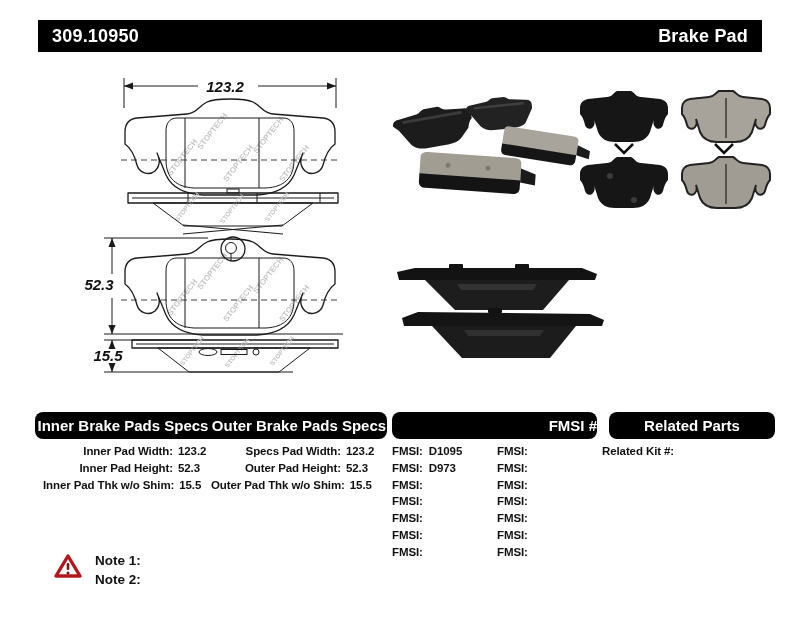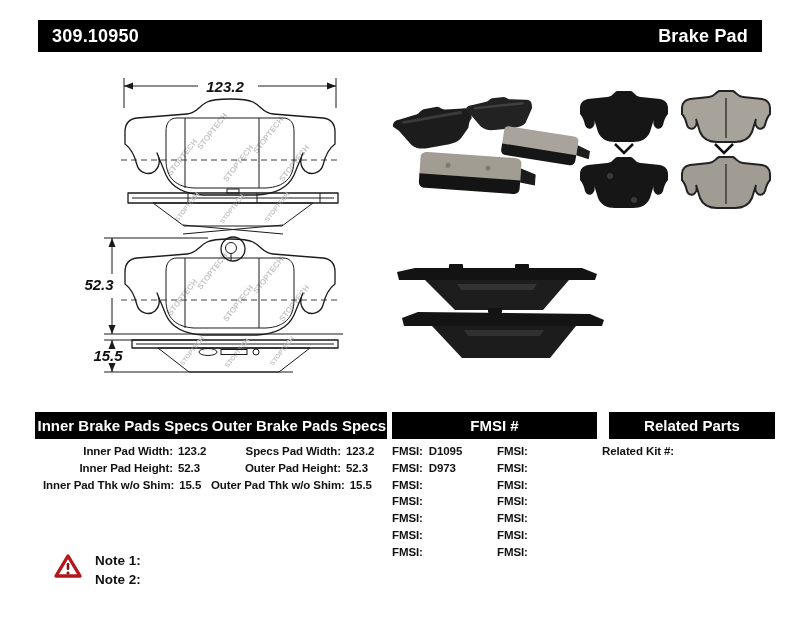--- a/index.html
+++ b/index.html
@@ -4,24 +4,24 @@
 <style>
   html,body{margin:0;padding:0;background:#fff;}
   .page{position:relative;width:800px;height:619px;background:#ffffff;overflow:hidden;
         font-family:"Liberation Sans",sans-serif;color:#111;}
   
   .topbar{position:absolute;left:38px;top:20px;width:724px;height:32px;background:#000;
           color:#fff;display:flex;justify-content:space-between;align-items:center;
           padding:0 14px;box-sizing:border-box;font-size:18px;font-weight:bold;letter-spacing:.2px;}
   
   .bar{position:absolute;top:412px;height:27px;background:#000;color:#fff;display:flex;
-       align-items:center;font-weight:bold;font-size:15px;}
+       align-items:center;font-weight:bold;font-size:15px;border-radius:8px;}
   .bar .half{flex:1;text-align:center;}
   #bar-pads{left:35px;width:352px;}
-  #bar-fmsi{left:392px;width:205px;justify-content:center;}
+  #bar-fmsi{left:392px;width:205px;justify-content:flex-end;}
   #bar-related{left:602px;width:166px;justify-content:center;margin-left:7px;}
   
   .spec-col{position:absolute;top:443px;font-size:11.5px;font-weight:bold;letter-spacing:-.1px;}
   #col-inner{left:35px;width:187px;}
   #col-outer{left:203px;width:187px;}
   #col-fmsi-1{left:392px;width:102px;}
   #col-fmsi-2{left:497px;width:102px;}
   #col-related{left:602px;width:168px;}
   .spec-row{display:flex;gap:5px;line-height:16.8px;margin-left:8px;}
   .spec-row .lbl{flex:1;text-align:right;white-space:nowrap;}

